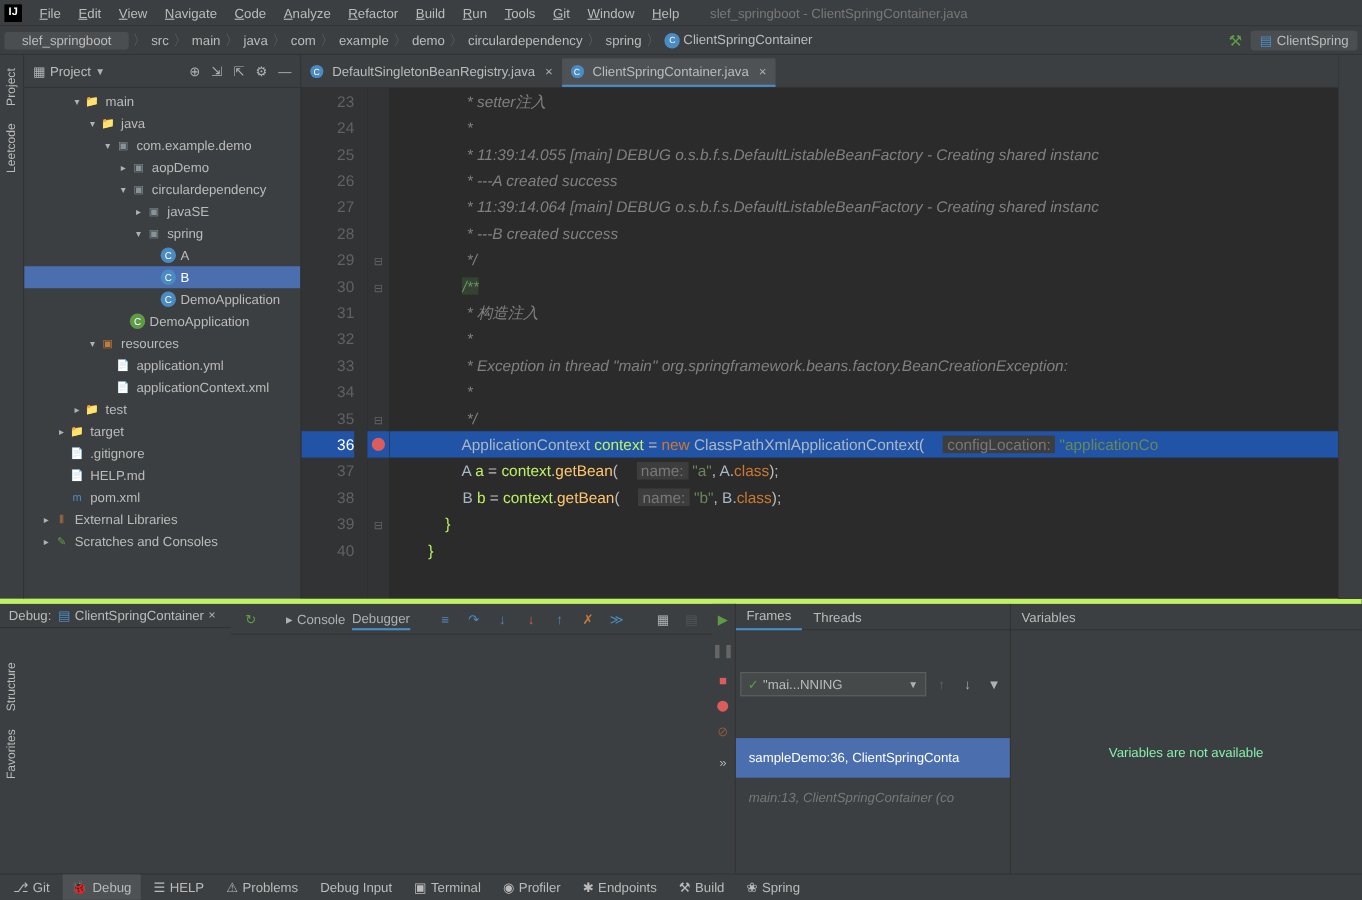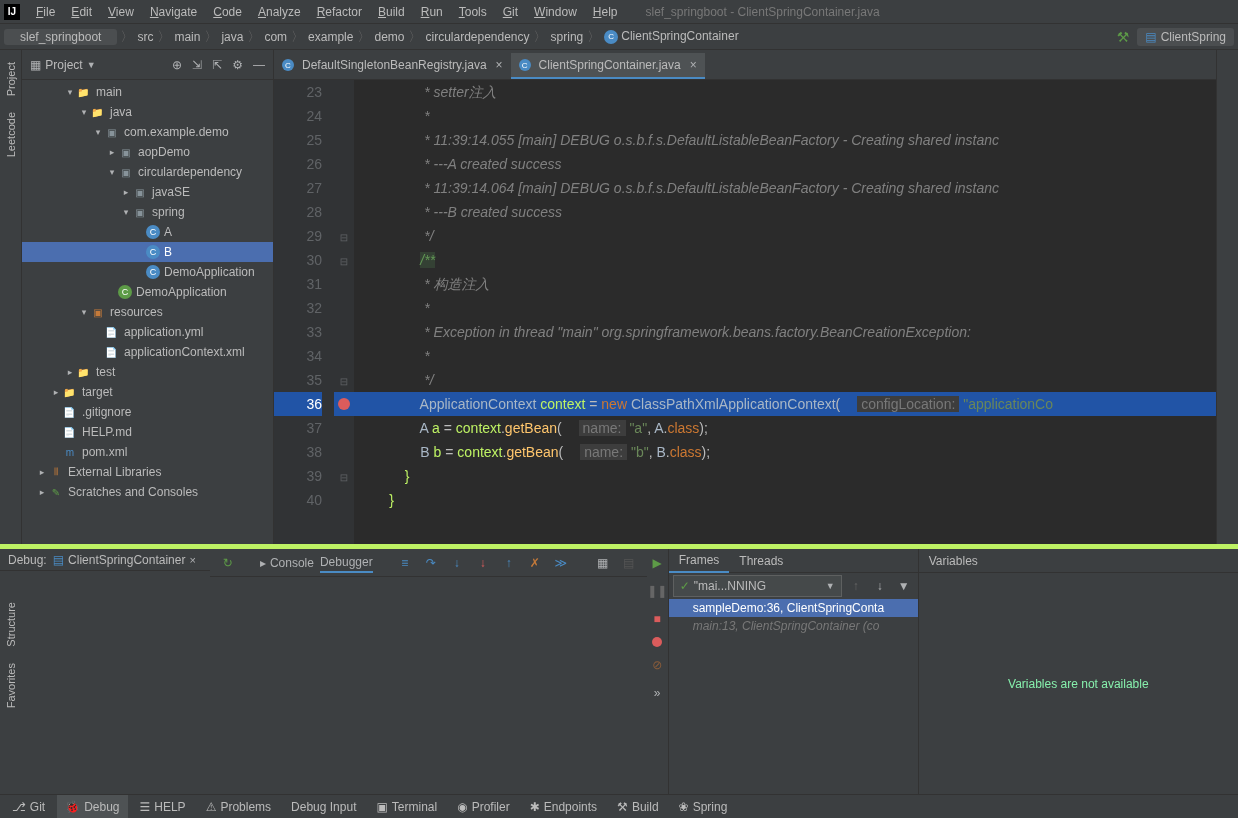--- a/index.html
+++ b/index.html
@@ -58,27 +58,27 @@
 .debug-header { height:22px; display:flex; align-items:center; padding:0 8px; border-bottom:1px solid #323232; }
 .debug-tab { padding:0 6px; display:flex; align-items:center; gap:4px; }
 .debug-toolbar { height:28px; display:flex; align-items:center; padding:0 8px; gap:6px; border-bottom:1px solid #323232; }
 .dbg-btn { width:20px; height:20px; display:flex; align-items:center; justify-content:center; cursor:pointer; color:#afb1b3; }
 .dbg-btn.green { color:#5d9b47; }
 .dbg-btn.blue { color:#4a8bc4; }
 .dbg-btn.red { color:#db5c5c; }
 .dbg-btn.orange { color:#c47a3a; }
 .debug-body { flex:1; display:flex; }
 .debug-left-rail { width:22px; background:#3c3f41; border-right:1px solid #323232; display:flex; flex-direction:column; align-items:center; padding-top:4px; gap:8px; }
-.frames-panel { width:250px; border-right:1px solid #323232; display:flex; flex-direction:column; }
+.frames-panel { width:250px; border-right:1px solid #323232; display:flex; flex-direction:column;gap:36px; }
 .frames-header { height:24px; display:flex; align-items:center; border-bottom:1px solid #323232; }
 .frames-tab { padding:0 10px; height:24px; display:flex; align-items:center; cursor:pointer; }
 .frames-tab.active { border-bottom:2px solid #4a8bc4; }
 .frames-nav { height:26px; display:flex; align-items:center; padding:0 4px; gap:4px; }
 .thread-combo { flex:1; background:#45494a; height:22px; display:flex; align-items:center; padding:0 6px; gap:4px; border:1px solid #5e6060; }
-.frame-row { height:18px; padding:0 24px; display:flex; align-items:center; color:#bbbbbb; }
+.frame-row { height:36px; padding:0 12px; display:flex; align-items:center; color:#bbbbbb; }
 .frame-row.selected { background:#4b6eaf; color:#fff; }
 .frame-row.dim { color:#787878; font-style:italic; }
 .vars-panel { flex:1; display:flex; flex-direction:column; }
 .vars-header { height:24px; display:flex; align-items:center; padding:0 10px; border-bottom:1px solid #323232; }
 .vars-body { flex:1; display:flex; align-items:center; justify-content:center; color:#86efac; }
 .bottom-bar { height:24px; background:#3c3f41; border-top:1px solid #323232; display:flex; align-items:center; padding:0 4px; gap:4px; }
 .bottom-btn { padding:0 8px; height:24px; display:flex; align-items:center; gap:4px; cursor:pointer; color:#bbbbbb; }
 .bottom-btn.active { background:#4e5254; }
 </style>
 </head>

